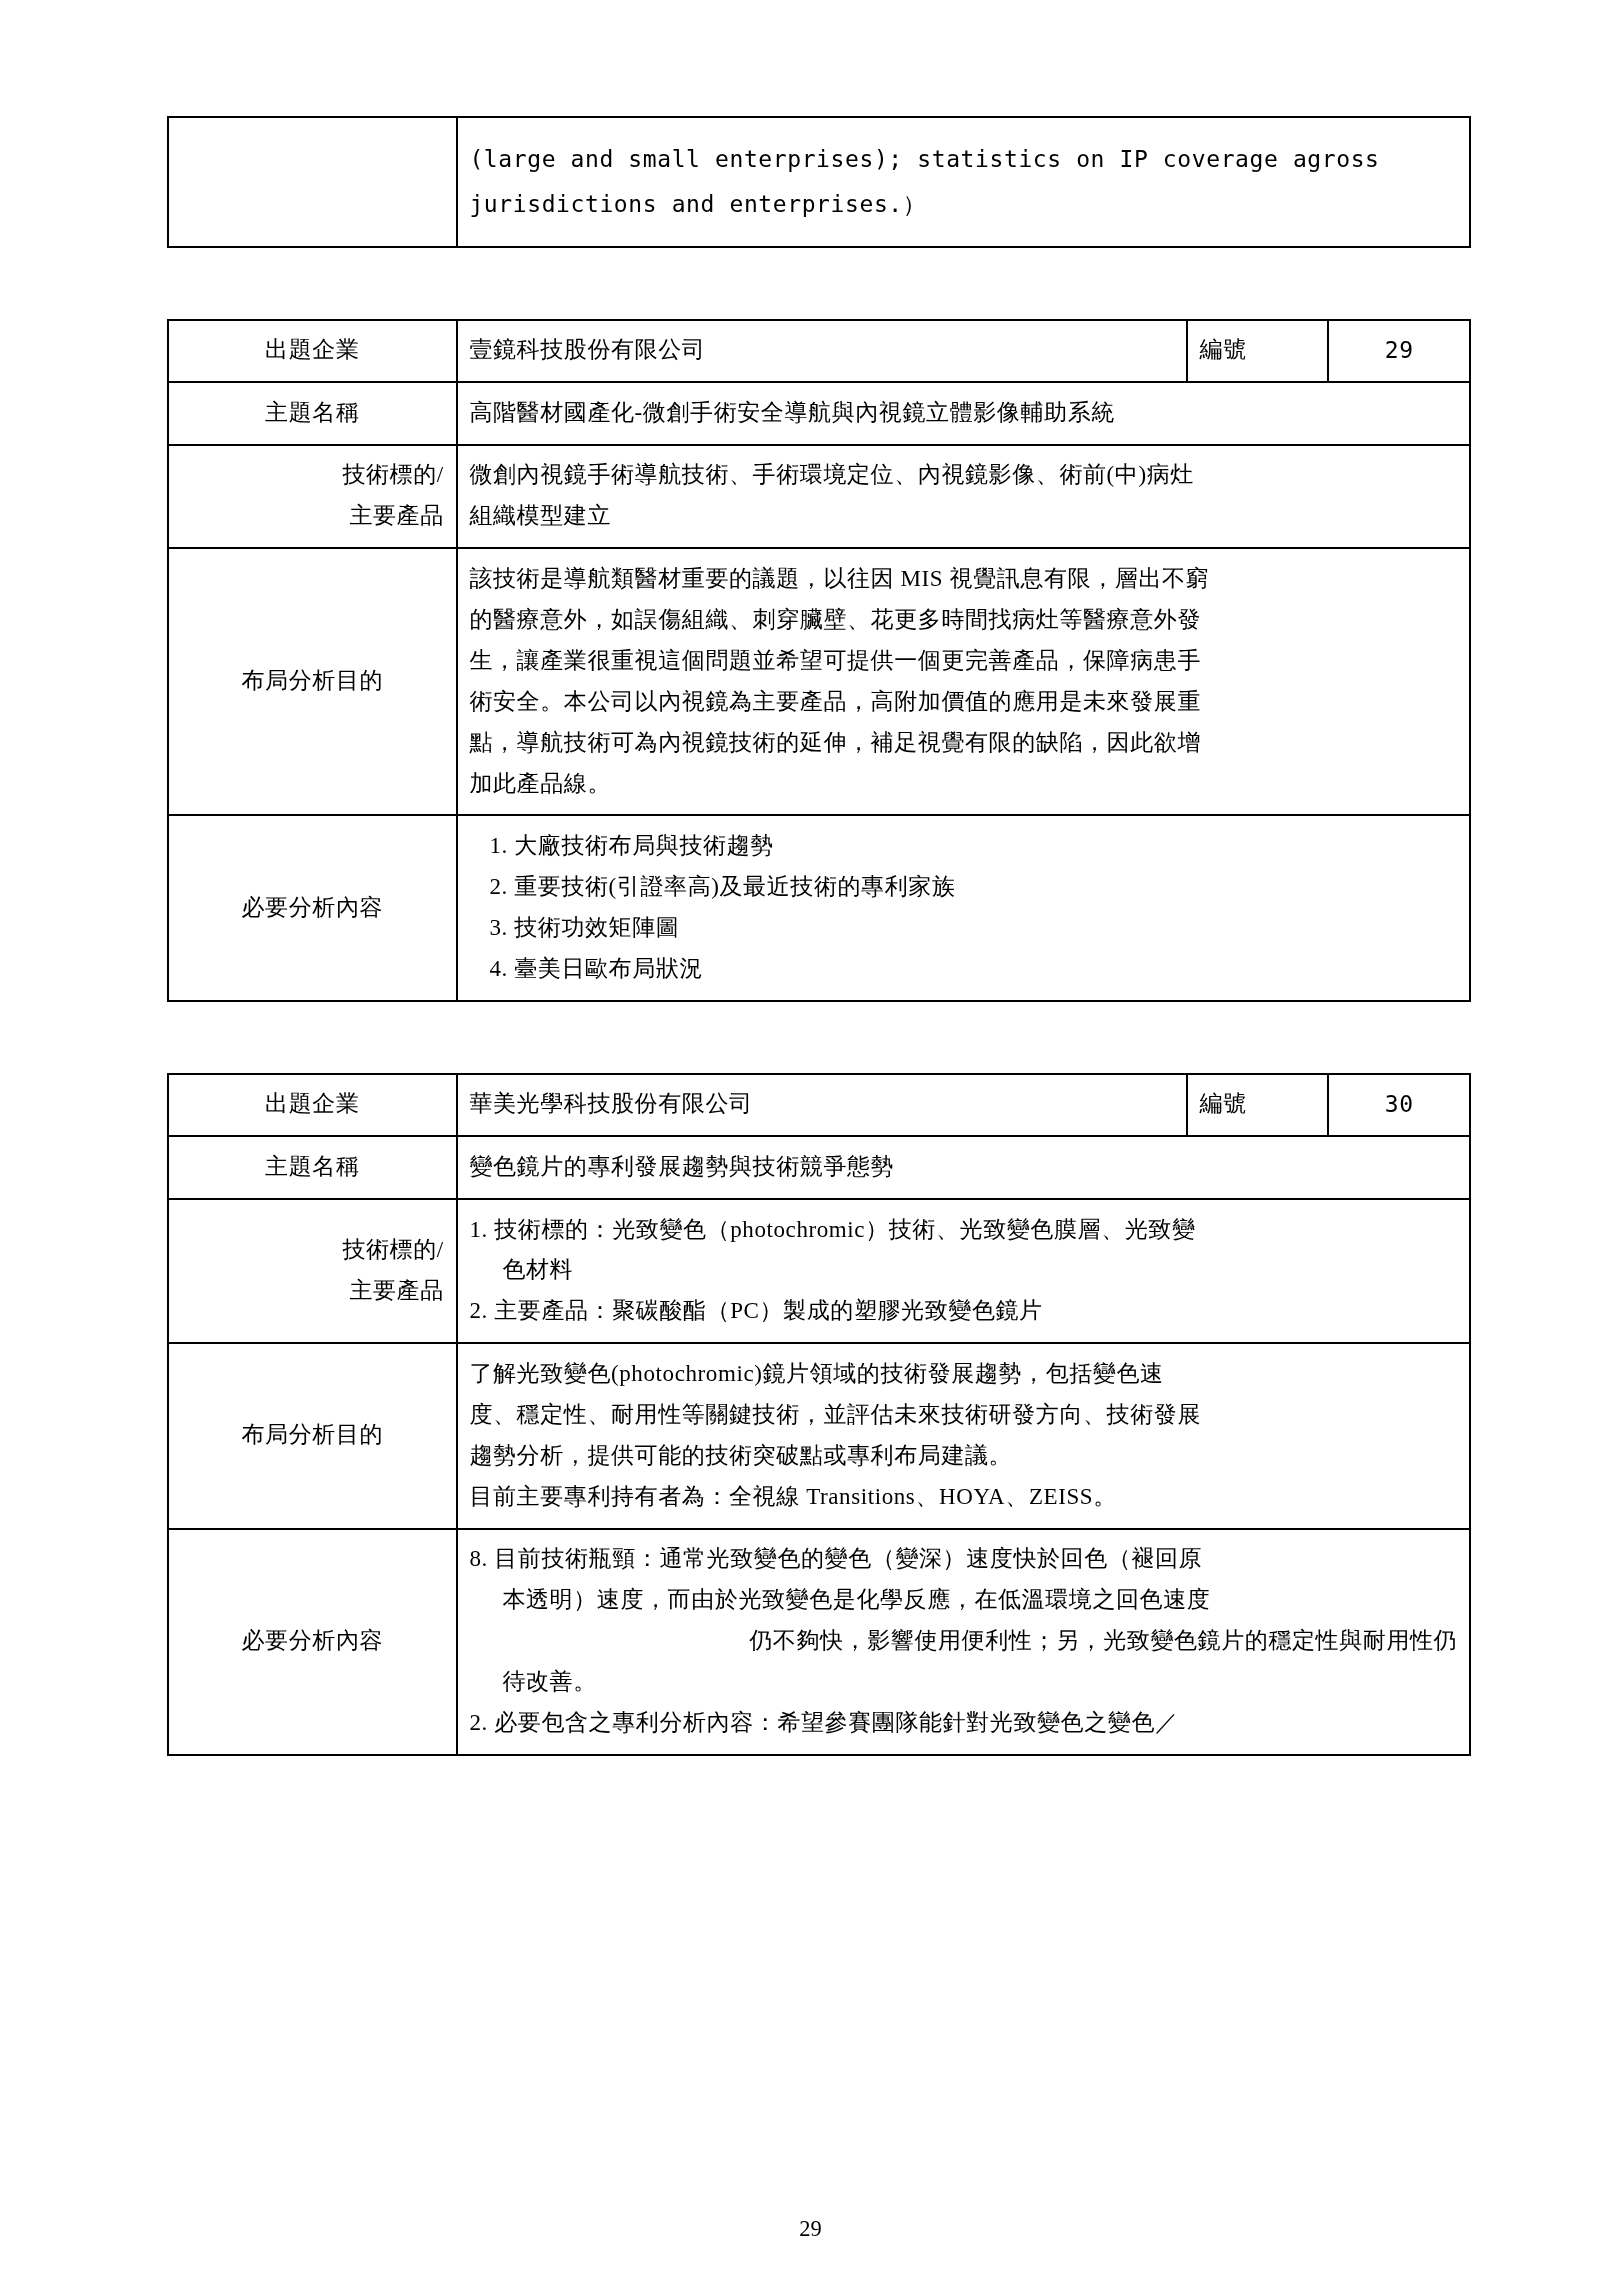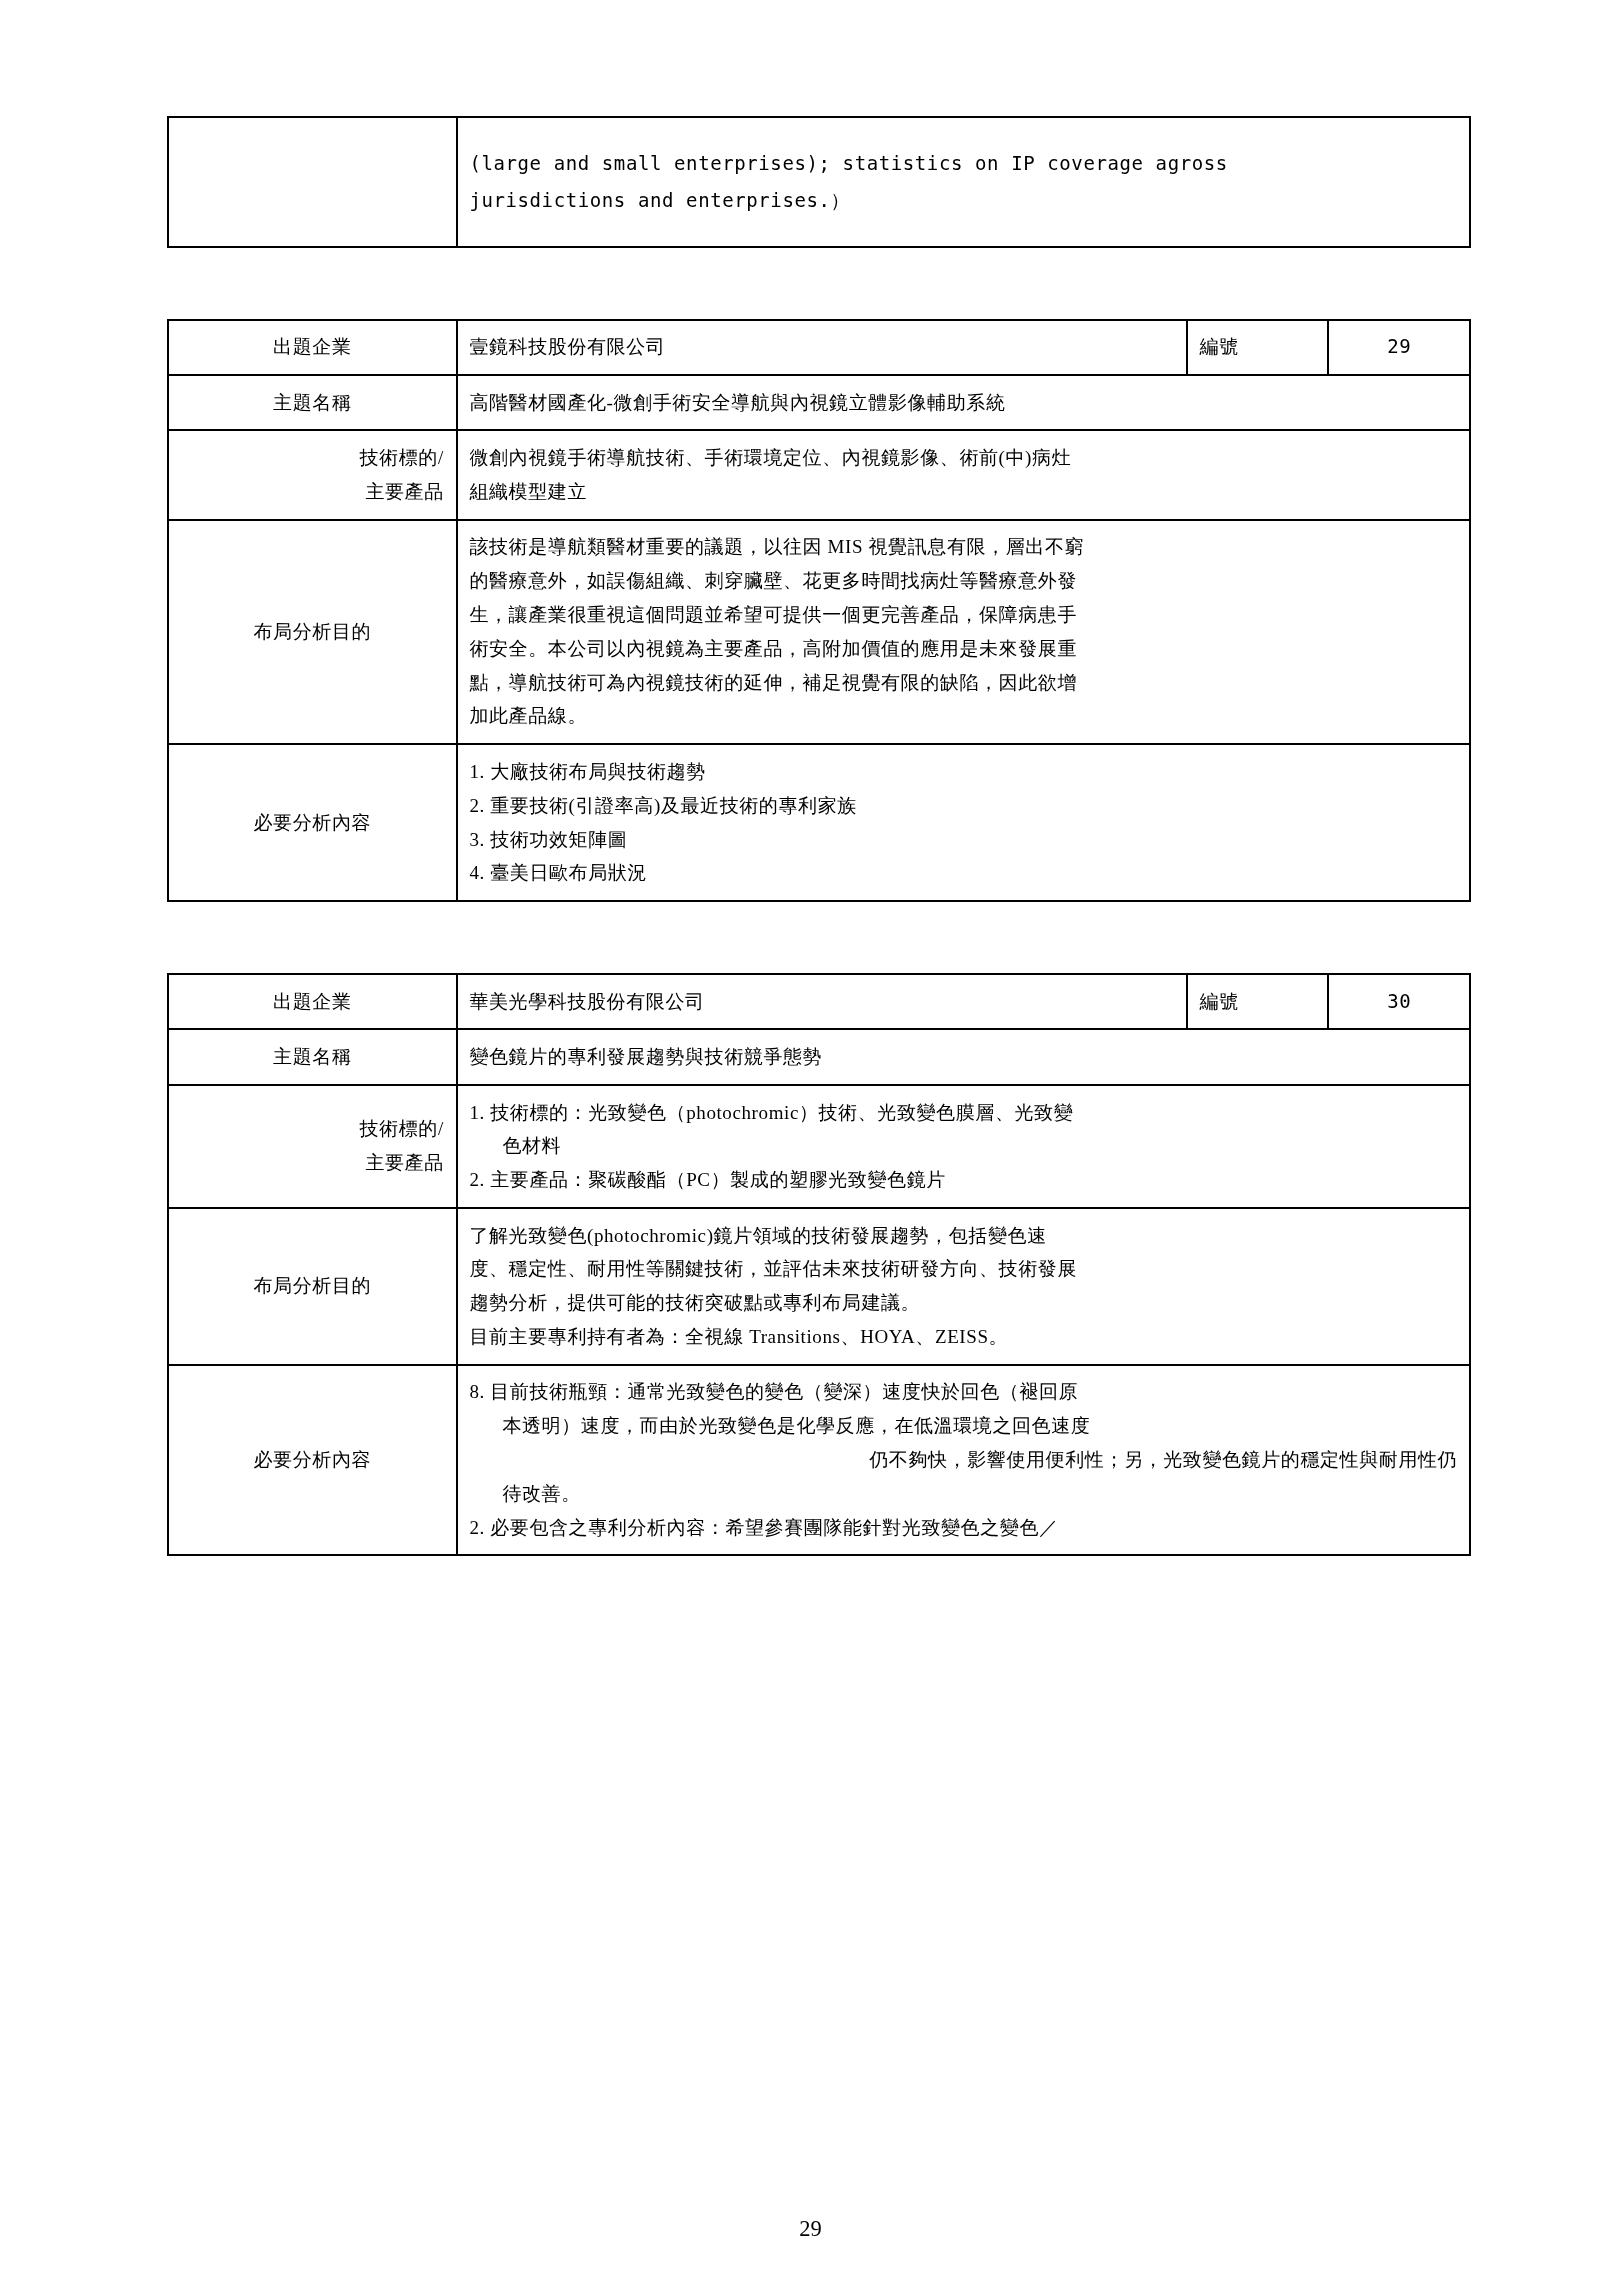--- a/index.html
+++ b/index.html
@@ -23,21 +23,21 @@
   }
   table.doc-table {
     border-collapse: collapse;
     width: 1304px;
     table-layout: fixed;
   }
   table.doc-table td {
     border: 2px solid #000000;
     vertical-align: middle;
     padding: 9.8px 11.8px;
-    font-size: 19px;
+    font-size: 23px;
     line-height: 1.78;
     letter-spacing: 0.6px;
   }
   td.label {
     text-align: center;
     width: 263px;
     padding-left: 3.9px;
     padding-right: 3.9px;
   }
   td.label .two-line {
@@ -70,20 +70,21 @@
   }
   .en-line {
     display: block;
     line-height: 1.95;
   }
   .spacer-lg { height: 71px; }
   .list-item {
     display: block;
     text-indent: 0;
     padding-left: 0;
+    margin-left: 20px;
   }
   .para {
     display: block;
   }
   .pagenum {
     position: absolute;
     bottom: 51px;
     left: 0;
     width: 1621px;
     text-align: center;

